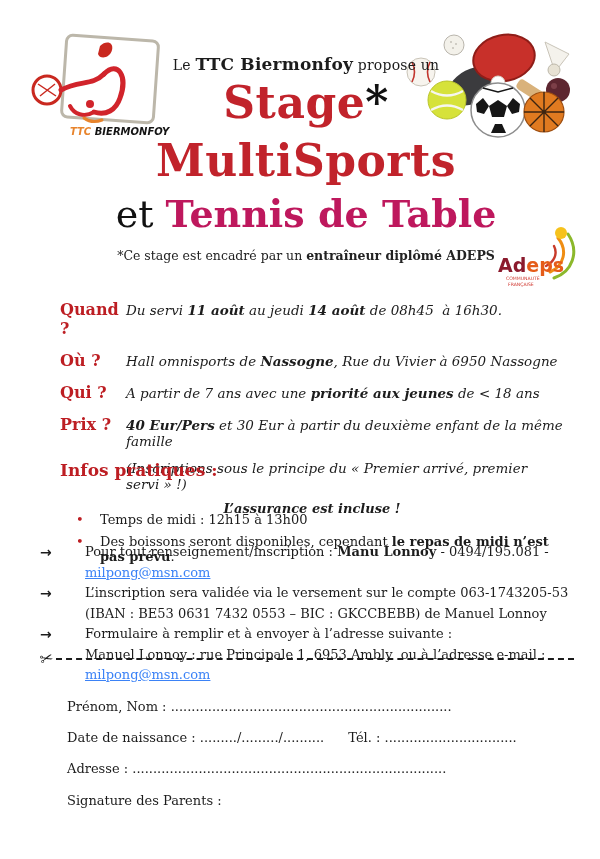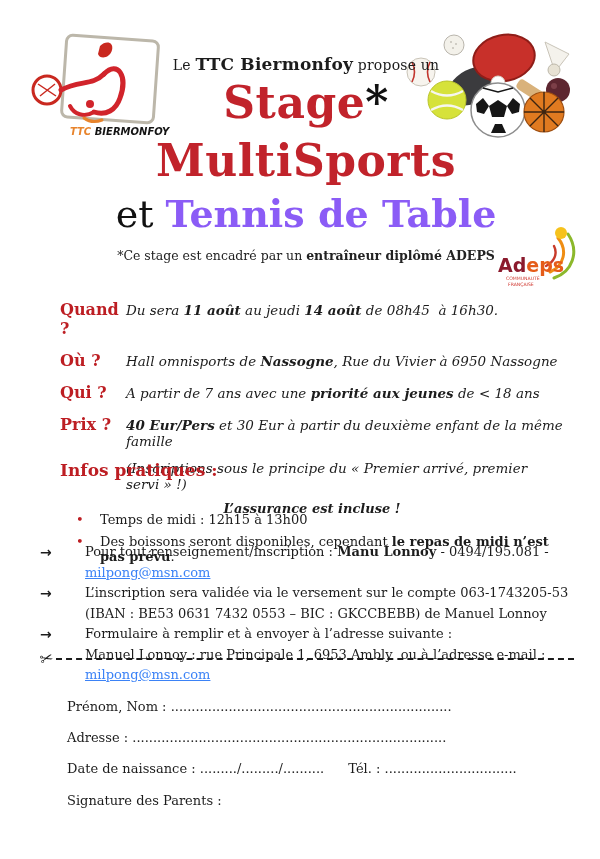--- a/index.html
+++ b/index.html
@@ -12,21 +12,21 @@
   .club-logo{position:absolute;left:24px;top:32px;width:148px;height:112px;}
   .balls{position:absolute;left:403px;top:28px;width:178px;height:112px;}
   .adeps{position:absolute;left:492px;top:220px;width:96px;height:80px;}
   
   .header{position:absolute;left:12px;right:0;top:54px;text-align:center;}
   .intro{font-size:14px;letter-spacing:.2px;}
   .intro b{font-size:17px;}
   .title1,.title2{font-size:44px;font-weight:bold;color:#c1232b;line-height:1.32;letter-spacing:.5px;}
   .title1 .black-star{color:#111111;}
   .title3{font-size:38px;line-height:1.25;color:#111111;}
-  .title3 b{color:#8b5cf6;}
+  .title3 b{color:#be185d;}
   .subtitle{font-size:12.5px;margin-top:9px;color:#222;}
   
   .qa{position:absolute;left:60px;right:36px;top:300px;}
   .qa-row{display:flex;margin-bottom:13px;white-space:pre-wrap;}
   .qa-label{flex:0 0 66px;font-weight:bold;color:#bd1e23;font-size:16px;}
   .qa-text{font-style:italic;font-size:13.5px;padding-top:2px;}
   .qa-note{margin:-2px 0 9px 66px;font-style:italic;font-size:13.5px;}
   .qa-assurance{text-align:center;font-style:italic;font-weight:bold;font-size:13px;margin-top:2px;}
   
   .infos{position:absolute;left:60px;right:36px;top:460px;}
@@ -133,21 +133,21 @@
     <div class="intro"><span>Le </span><b>TTC Biermonfoy</b><span> propose un</span></div>
     <div class="title1"><span>Stage</span><span class="black-star">*</span></div>
     <div class="title2">MultiSports</div>
     <div class="title3"><span>et </span><b>Tennis de Table</b></div>
     <div class="subtitle"><span>*Ce stage est encadré par un </span><b>entraîneur diplômé ADEPS</b></div>
   </div>
 
   <div class="qa">
     <div class="qa-row">
       <span class="qa-label">Quand ?</span>
-      <span class="qa-text"><span>Du sera </span><b>11 août</b><span> au jeudi </span><b>14 août</b><span> de 08h45  à 16h30.</span></span>
+      <span class="qa-text"><span>Du servi </span><b>11 août</b><span> au jeudi </span><b>14 août</b><span> de 08h45  à 16h30.</span></span>
     </div>
     <div class="qa-row">
       <span class="qa-label">Où ?</span>
       <span class="qa-text"><span>Hall omnisports de </span><b>Nassogne</b><span>, Rue du Vivier à 6950 Nassogne</span></span>
     </div>
     <div class="qa-row">
       <span class="qa-label">Qui ?</span>
       <span class="qa-text"><span>A partir de 7 ans avec une </span><b>priorité aux jeunes</b><span> de &lt; 18 ans</span></span>
     </div>
     <div class="qa-row">
@@ -186,18 +186,18 @@
   </div>
 
   <div class="cutline">
     <span class="scissors">✂</span>
     <span class="dashes"></span>
   </div>
 
 
   <div class="form">
     <div class="form-row"><span>Prénom, Nom : </span><span>....................................................................</span></div>
+    <div class="form-row"><span>Date de naissance : </span><span>........./........./..........</span><span class="tel-part"><span>Tél. : </span><span>................................</span></span></div>
     <div class="form-row"><span>Adresse : </span><span>............................................................................</span></div>
-    <div class="form-row"><span>Date de naissance : </span><span>........./........./..........</span><span class="tel-part"><span>Tél. : </span><span>................................</span></span></div>
     <div class="form-row sig-row"><span>Signature des Parents :</span></div>
   </div>
 
 </div>
 
 </body></html>

